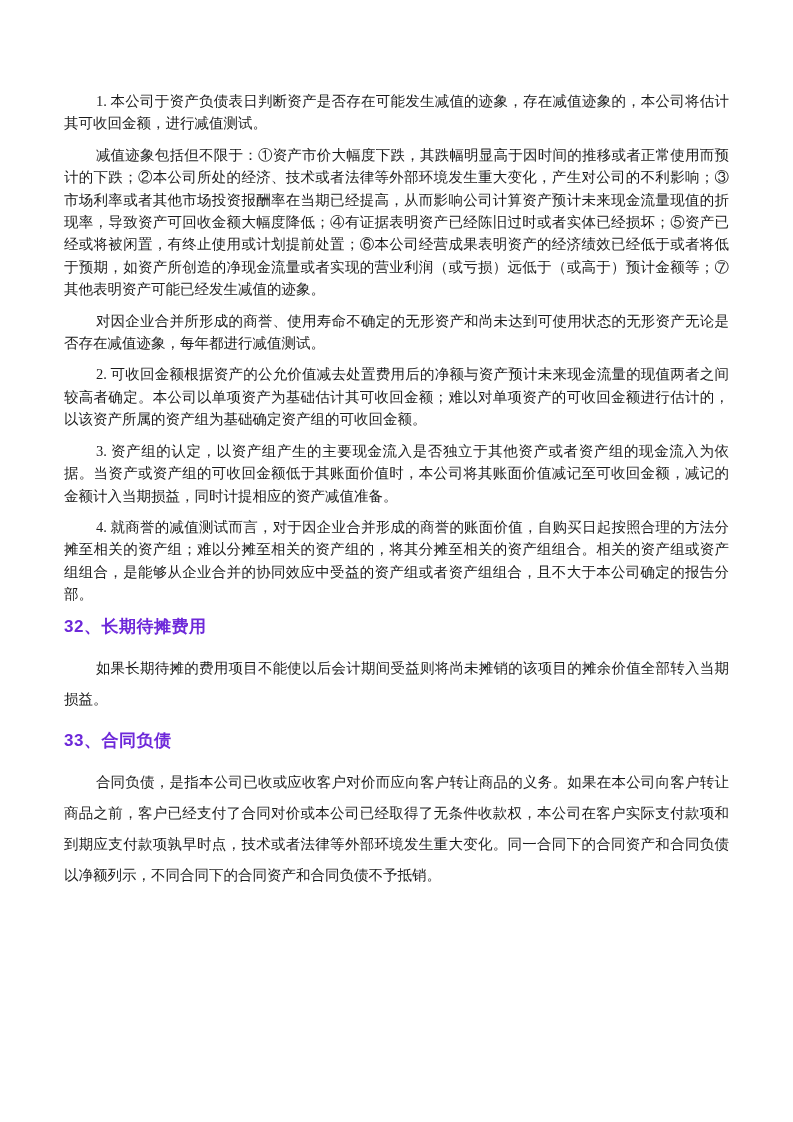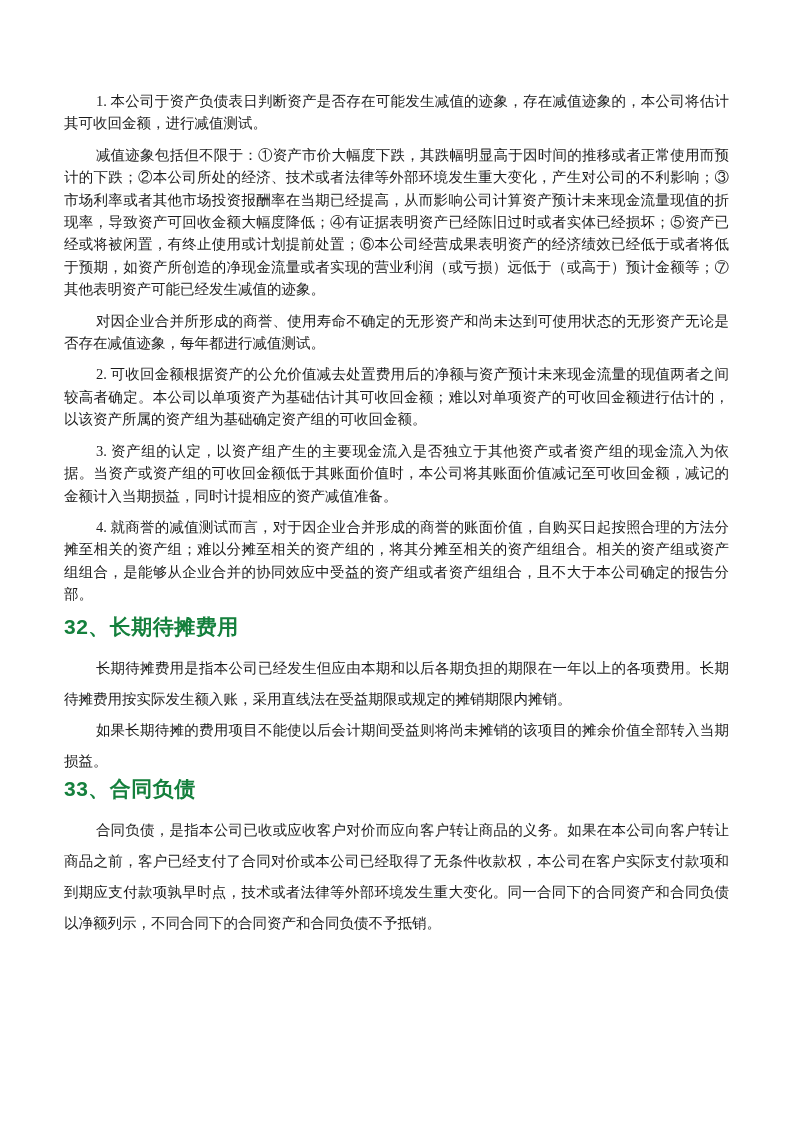--- a/index.html
+++ b/index.html
@@ -24,37 +24,37 @@
     line-height: 22.4px;
     text-align: justify;
     text-justify: inter-ideograph;
     text-indent: 2.2em;
     margin: 0 0 9px 0;
     word-break: break-all;
   }
   .section-heading {
     font-family: "Liberation Sans", "DejaVu Sans", sans-serif;
     font-weight: bold;
-    font-size: 21px;
+    font-size: 17px;
     line-height: 24px;
-    color: #15803d;
+    color: #6d28d9;
     margin: 3px 0 14px 0;
     letter-spacing: 0.5px;
   }
   .wide-para {
     font-size: 14.5px;
     line-height: 31px;
     text-align: justify;
     text-justify: inter-ideograph;
     text-indent: 2.2em;
     margin: 0;
     word-break: break-all;
   }
   .heading-gap-top {
-    margin-top: 0;
+    margin-top: 14px;
   }
 </style>
 </head>
 <body>
 
 <div class="page">
 
   <p class="body-para">1. 本公司于资产负债表日判断资产是否存在可能发生减值的迹象，存在减值迹象的，本公司将估计其可收回金额，进行减值测试。</p>
 
   <p class="body-para">减值迹象包括但不限于：①资产市价大幅度下跌，其跌幅明显高于因时间的推移或者正常使用而预计的下跌；②本公司所处的经济、技术或者法律等外部环境发生重大变化，产生对公司的不利影响；③市场利率或者其他市场投资报酬率在当期已经提高，从而影响公司计算资产预计未来现金流量现值的折现率，导致资产可回收金额大幅度降低；④有证据表明资产已经陈旧过时或者实体已经损坏；⑤资产已经或将被闲置，有终止使用或计划提前处置；⑥本公司经营成果表明资产的经济绩效已经低于或者将低于预期，如资产所创造的净现金流量或者实现的营业利润（或亏损）远低于（或高于）预计金额等；⑦其他表明资产可能已经发生减值的迹象。</p>
@@ -63,21 +63,20 @@
 
   <p class="body-para">2. 可收回金额根据资产的公允价值减去处置费用后的净额与资产预计未来现金流量的现值两者之间较高者确定。本公司以单项资产为基础估计其可收回金额；难以对单项资产的可收回金额进行估计的，以该资产所属的资产组为基础确定资产组的可收回金额。</p>
 
   <p class="body-para">3. 资产组的认定，以资产组产生的主要现金流入是否独立于其他资产或者资产组的现金流入为依据。当资产或资产组的可收回金额低于其账面价值时，本公司将其账面价值减记至可收回金额，减记的金额计入当期损益，同时计提相应的资产减值准备。</p>
 
   <p class="body-para">4. 就商誉的减值测试而言，对于因企业合并形成的商誉的账面价值，自购买日起按照合理的方法分摊至相关的资产组；难以分摊至相关的资产组的，将其分摊至相关的资产组组合。相关的资产组或资产组组合，是能够从企业合并的协同效应中受益的资产组或者资产组组合，且不大于本公司确定的报告分部。</p>
 
 
   <h2 class="section-heading">32、长期待摊费用</h2>
 
-  <p class="wide-para">长期待摊费用是指本公司已经发生但应由本期和以后各期负担的期限在一年以上的各项费用。长期待摊费用按实际发生额入账，采用直线法在受益期限或规定的摊销期限内摊销。</p>
 
   <p class="wide-para">如果长期待摊的费用项目不能使以后会计期间受益则将尚未摊销的该项目的摊余价值全部转入当期损益。</p>
 
   <h2 class="section-heading heading-gap-top">33、合同负债</h2>
 
   <p class="wide-para">合同负债，是指本公司已收或应收客户对价而应向客户转让商品的义务。如果在本公司向客户转让商品之前，客户已经支付了合同对价或本公司已经取得了无条件收款权，本公司在客户实际支付款项和到期应支付款项孰早时点，技术或者法律等外部环境发生重大变化。同一合同下的合同资产和合同负债以净额列示，不同合同下的合同资产和合同负债不予抵销。</p>
 
 </div>
 
 </body></html>

